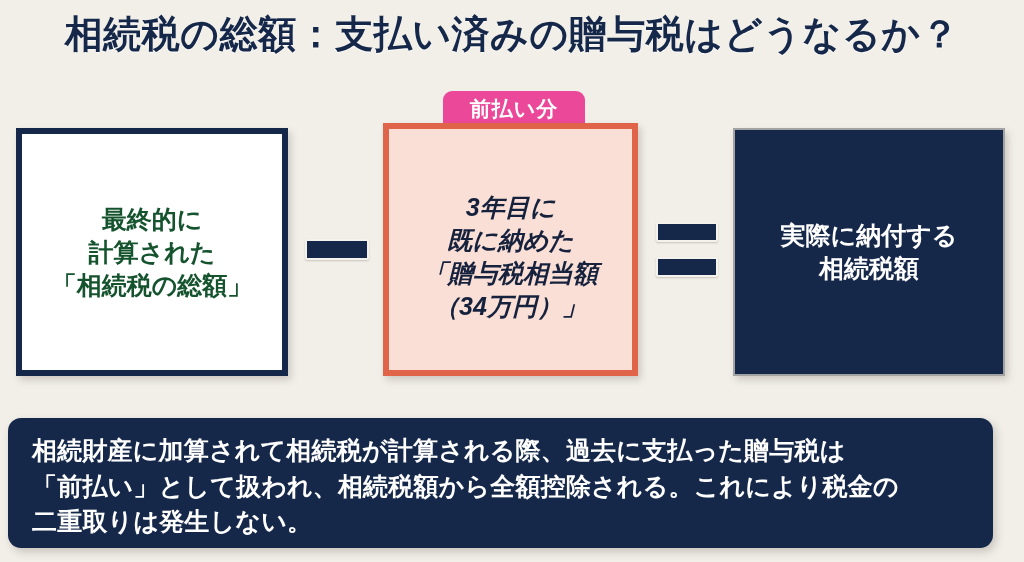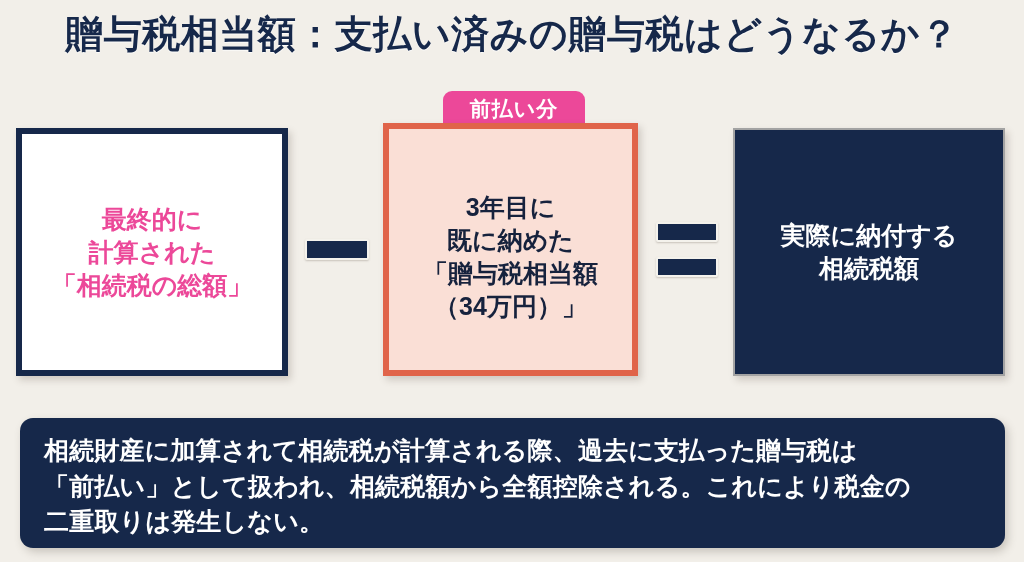--- a/index.html
+++ b/index.html
@@ -62,32 +62,33 @@
     left: 16px;
     top: 40px;
     width: 272px;
     height: 248px;
     background: #ffffff;
     border: 6px solid #16284a;
     box-shadow: 3px 4px 7px rgba(80,70,60,0.22);
   }
   #box-total-inheritance-tax .box-text {
     font-size: 25px;
-    color: #ec4899;
+    color: #14532d;
   }
 
   
   #box-prepaid-gift-tax {
     left: 383px;
     top: 35px;
     width: 255px;
     height: 253px;
     background: #fadfd6;
     border: 6px solid #e0644a;
     box-shadow: 3px 4px 7px rgba(80,70,60,0.22);
+    font-style: italic;
   }
   #box-prepaid-gift-tax .box-text {
     font-size: 25px;
     color: #16223d;
     padding-top: 14px;
   }
 
   
   #box-actual-payable-tax {
     left: 733px;
@@ -162,21 +163,21 @@
     border: 2px solid #f4f2ec;
     box-sizing: border-box;
     box-shadow: 0 1px 2px rgba(120,110,100,0.35);
   }
   #operator-equals .bar-top { top: 0; }
   #operator-equals .bar-bottom { top: 35px; }
 
   
   #summary-panel {
     position: absolute;
-    left: 20px;
+    left: 8px;
     top: 418px;
     width: 985px;
     height: 130px;
     background: #16284a;
     border-radius: 13px;
     box-shadow: 3px 4px 8px rgba(80,70,60,0.25);
     box-sizing: border-box;
     padding: 15px 12px 0 24px;
   }
   #summary-text {
@@ -185,21 +186,21 @@
     font-weight: bold;
     line-height: 1.42;
     white-space: pre-line;
     letter-spacing: 0.2px;
   }
 </style>
 </head>
 <body>
 
 <div id="title-bar">
-  <span id="page-title">贈与税相当額：支払い済みの贈与税はどうなるか？</span>
+  <span id="page-title">相続税の総額：支払い済みの贈与税はどうなるか？</span>
 </div>
 
 <div id="equation-row">
 
   <div class="eq-box" id="box-total-inheritance-tax">
     <span class="box-text">最終的に
 計算された
 「相続税の総額」</span>
   </div>
 

